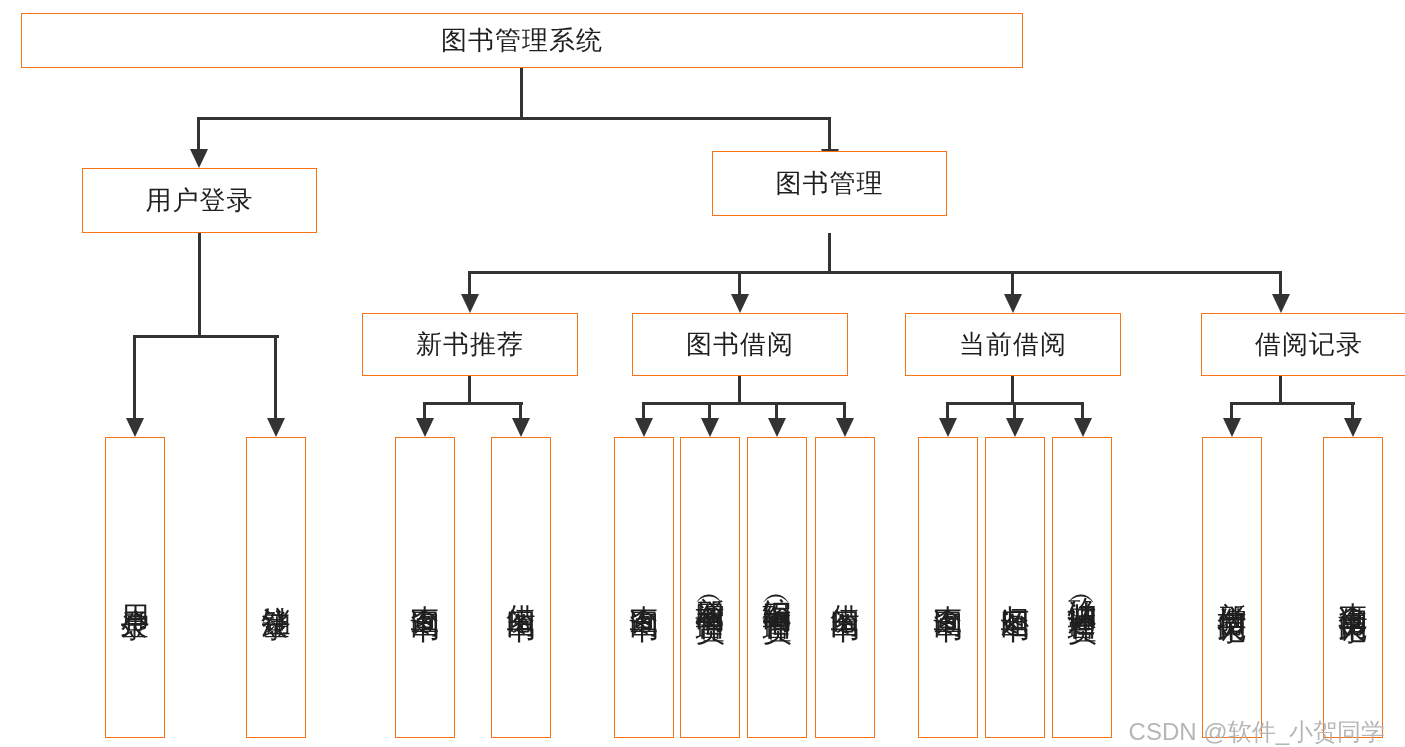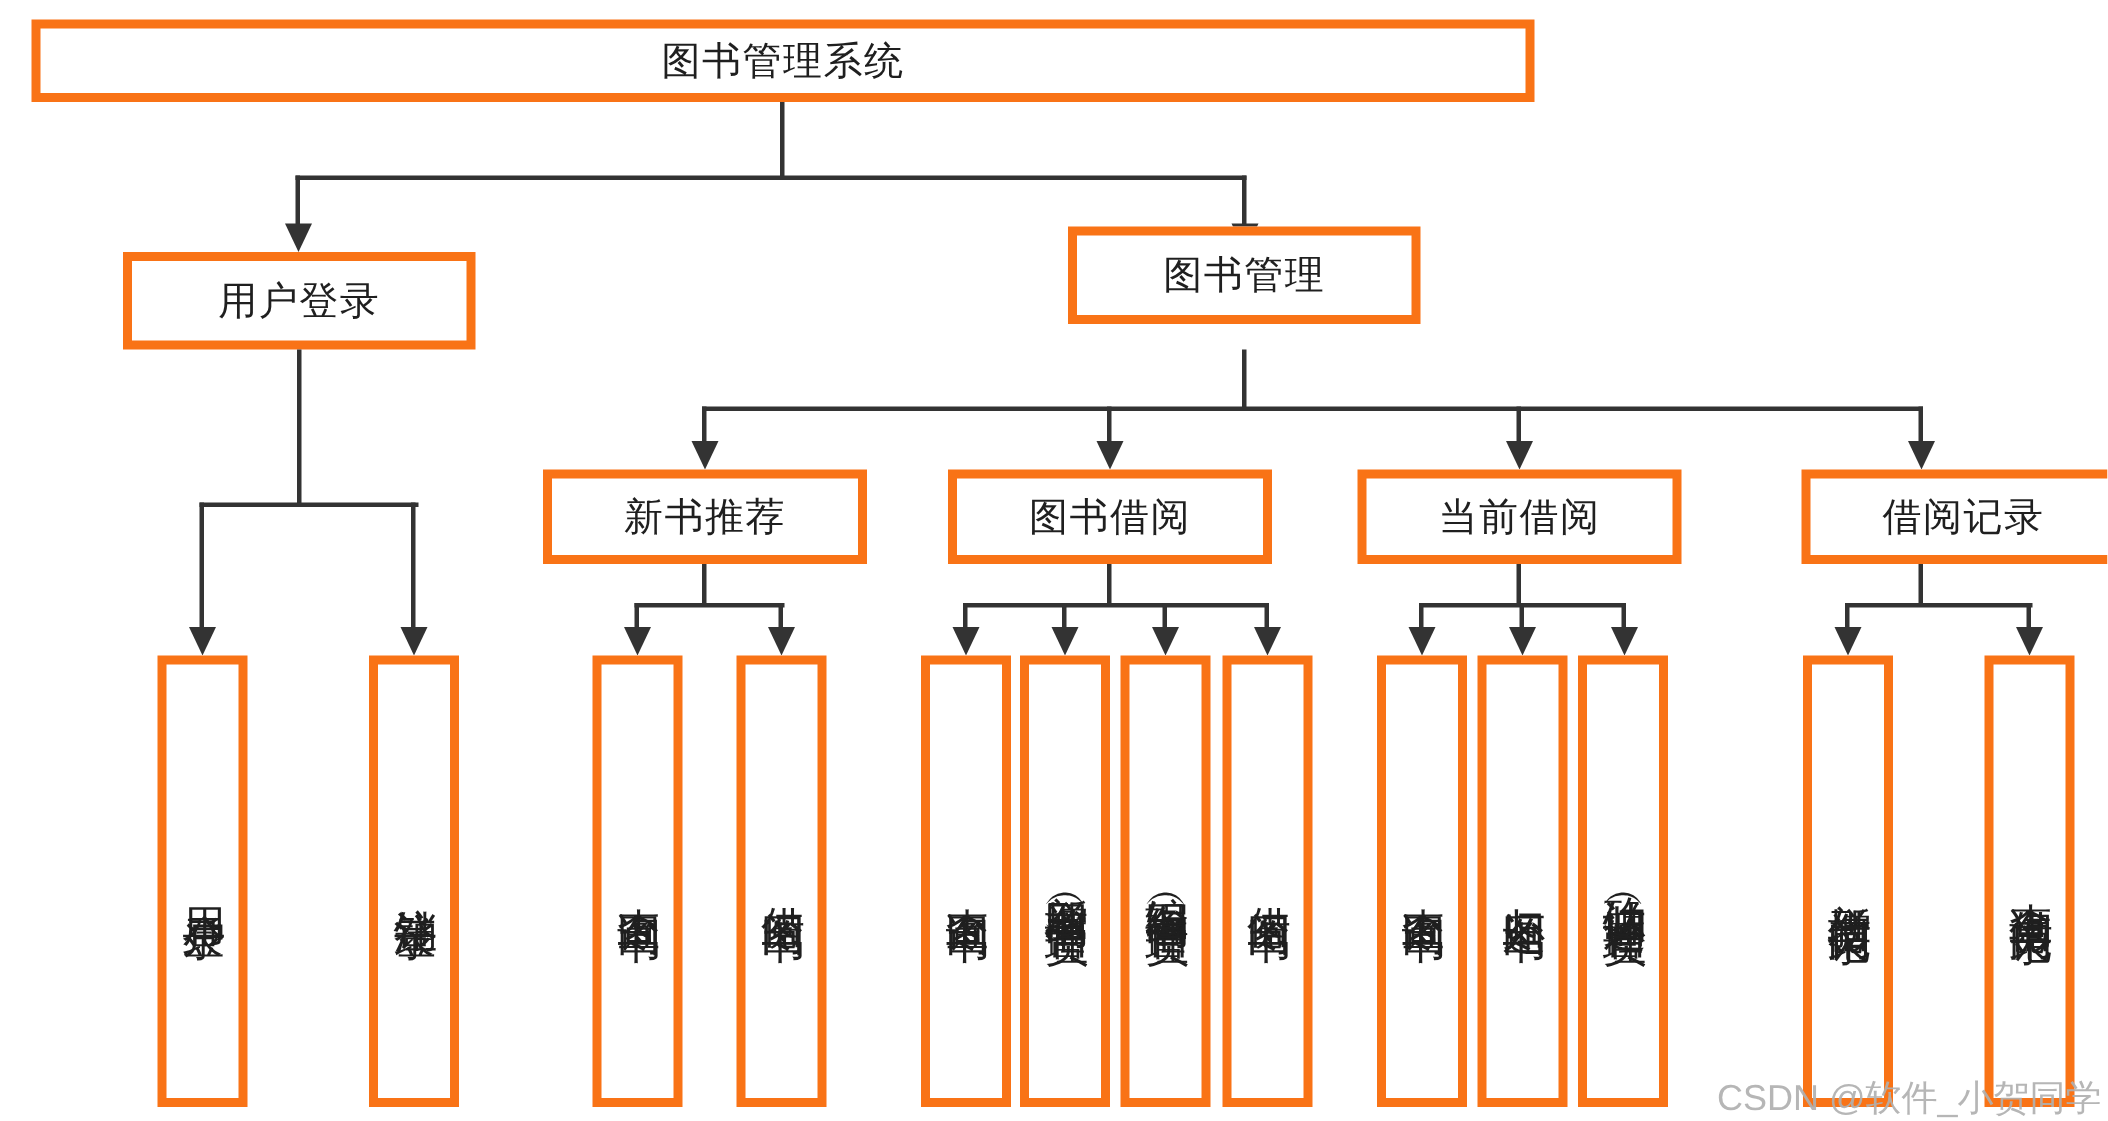--- a/index.html
+++ b/index.html
@@ -7,21 +7,21 @@
     position: relative;
     width: 1405px;
     height: 747px;
     background: #ffffff;
     font-family: "Liberation Sans", "DejaVu Sans", sans-serif;
     overflow: hidden;
   }
   .box {
     position: absolute;
     box-sizing: border-box;
-    border: 6px solid #f97316;
+    border: 1px solid #f97316;
     background: #ffffff;
     display: flex;
     align-items: center;
     justify-content: center;
     color: #1f1f1f;
     font-family: Liberation Serif, serif;
   }
   .hlabel { font-size: 26px; letter-spacing: 1px; white-space: nowrap; }
   .vbox { width: 60px; height: 301px; top: 437px; }
   .vlabel {
@@ -36,21 +36,21 @@
   .hline { position: absolute; height: 3px; background: #333333; }
   .ah {
     position: absolute; width: 0; height: 0;
     border-left: 9px solid transparent;
     border-right: 9px solid transparent;
     border-top: 19px solid #333333;
   }
   .watermark {
     position: absolute;
     top: 716px;
-    right: 4px;
+    right: 20px;
     font-size: 24px;
     color: #b0b0b0;
     opacity: 0.92;
     z-index: 50;
     white-space: nowrap;
   }
 </style>
 </head>
 <body>
 

